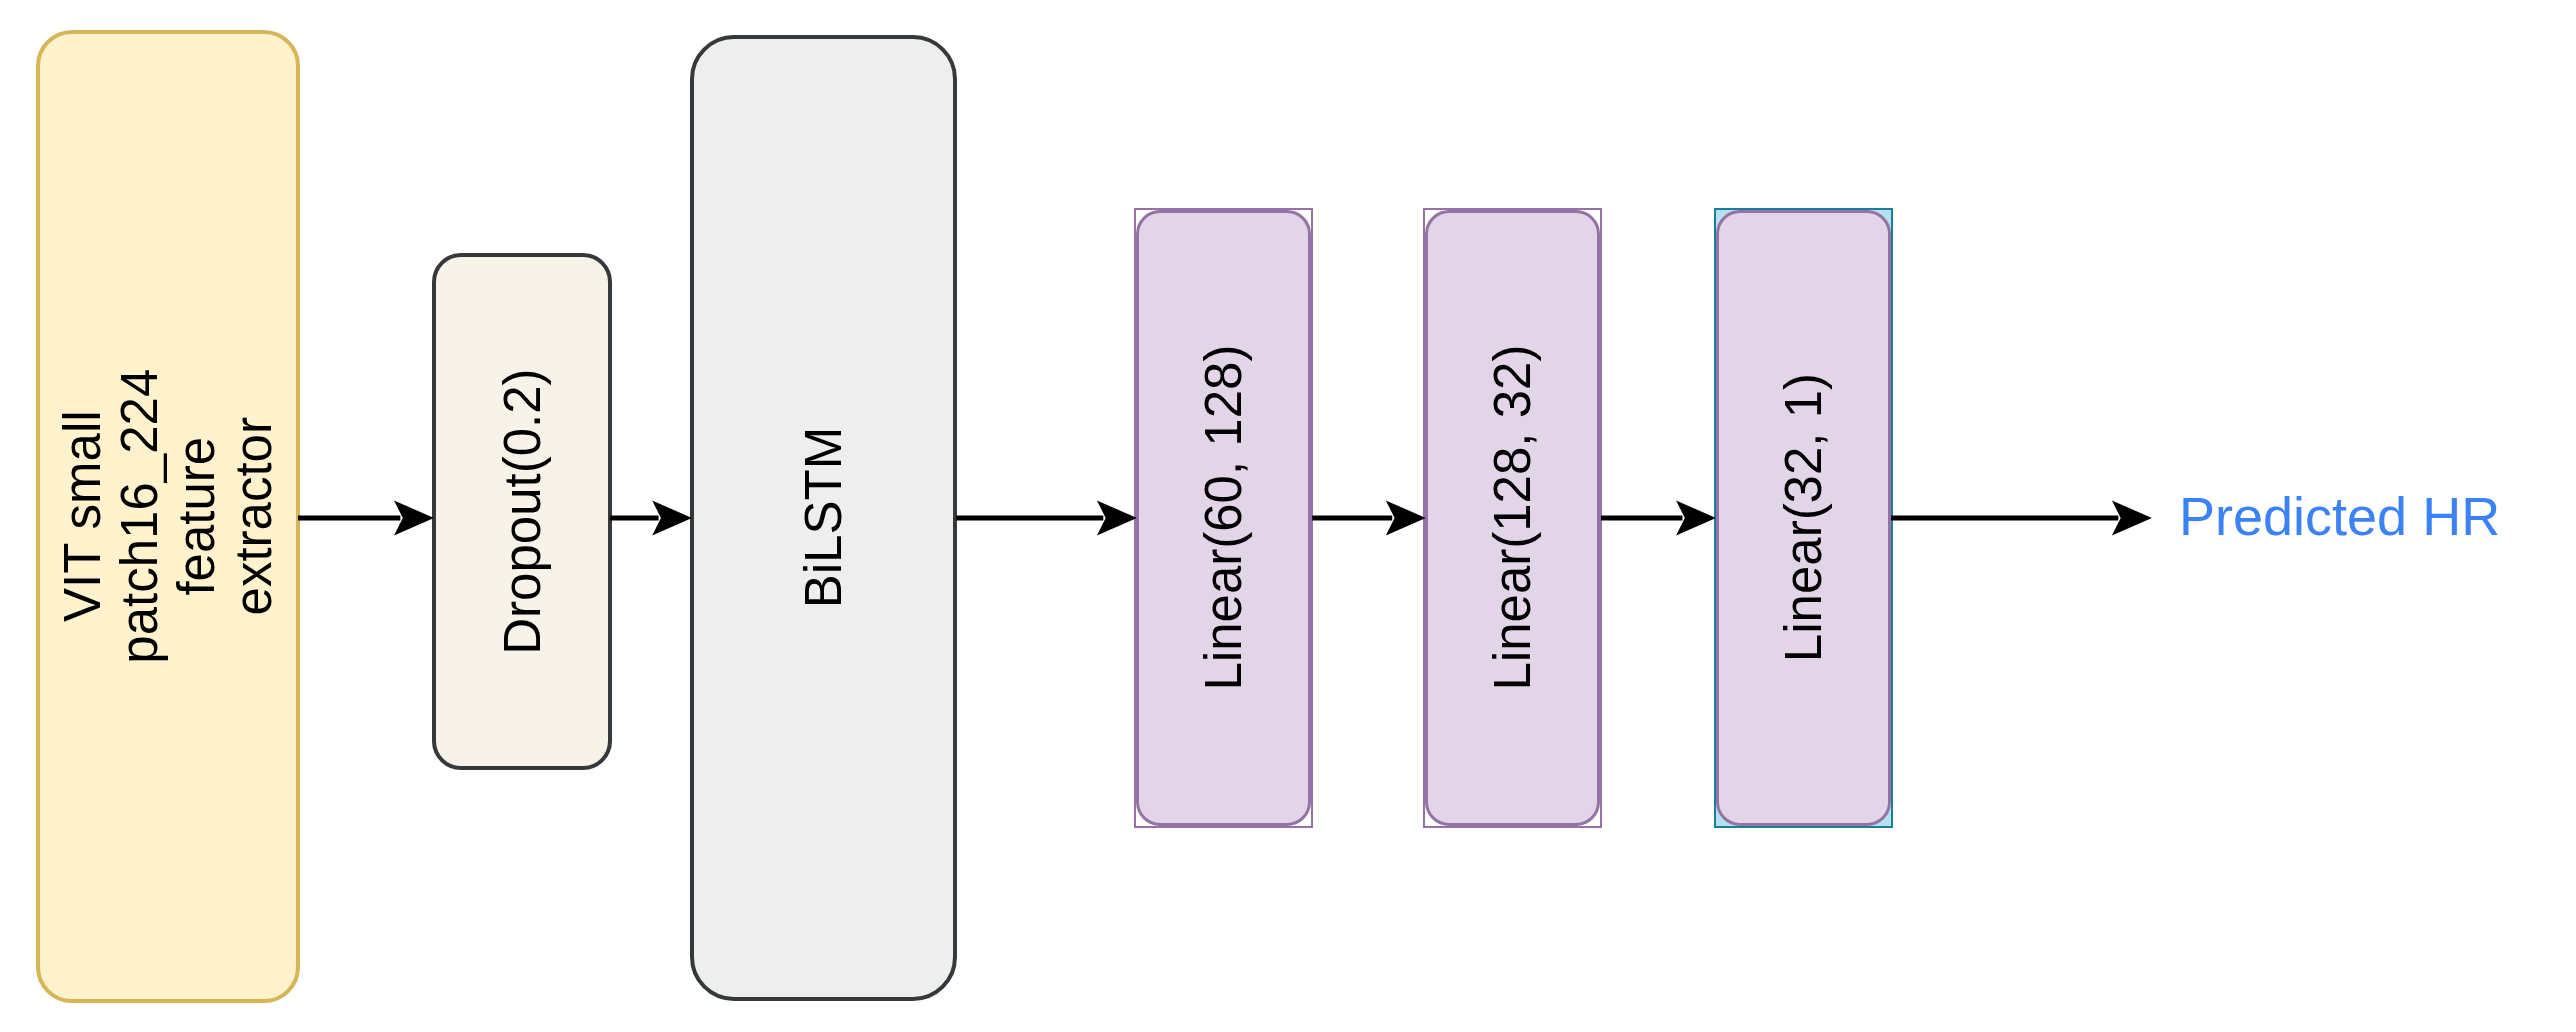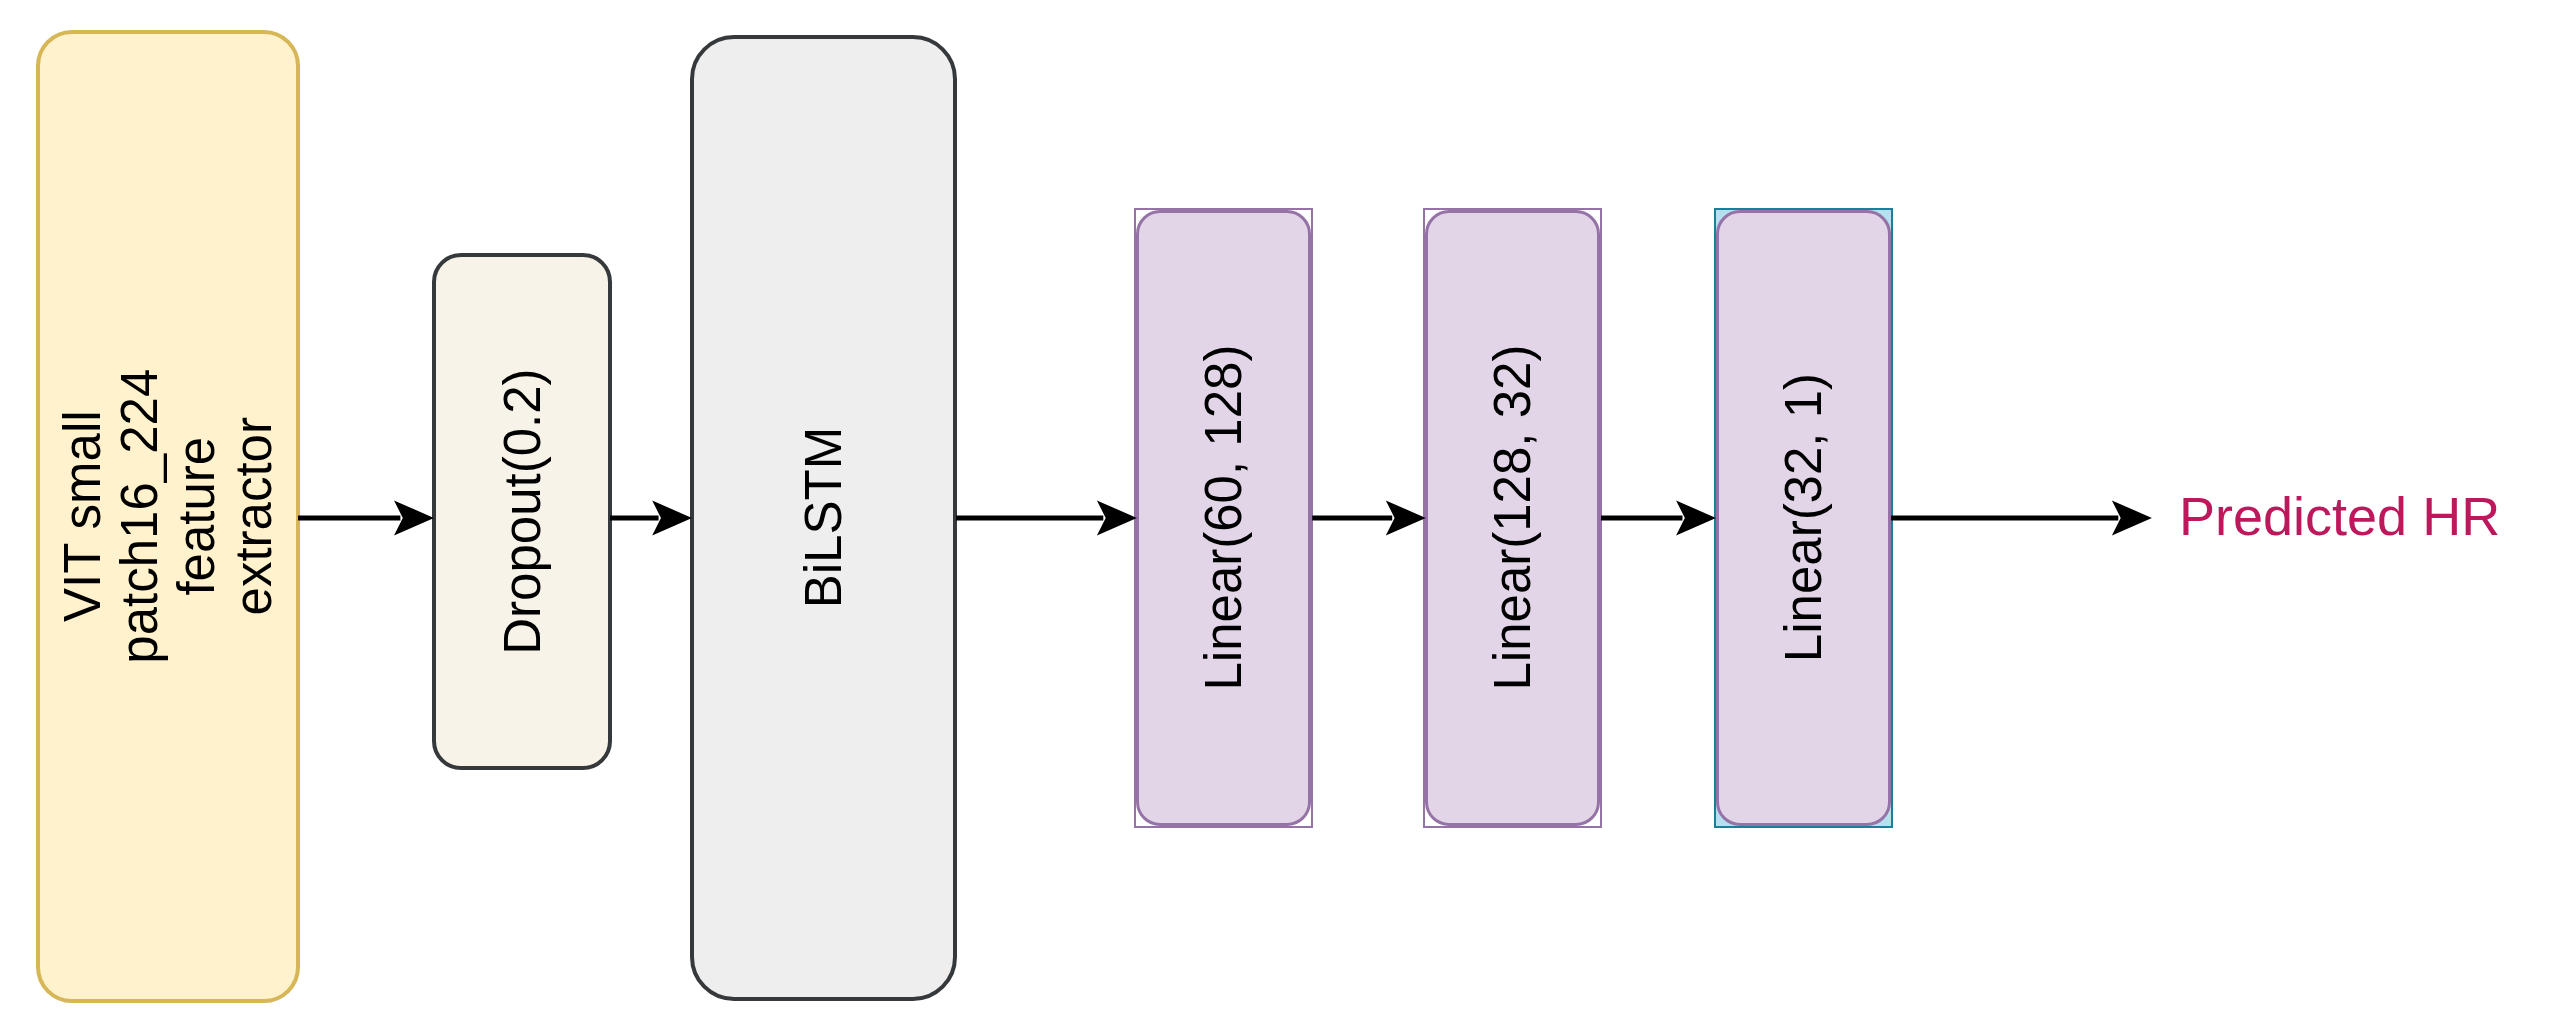--- a/index.html
+++ b/index.html
@@ -78,21 +78,21 @@
   .a4 { left: 1312px; width: 114px; }
   .a5 { left: 1601px; width: 115px; }
   .a6 { left: 1891px; width: 261px; }
   
   .output-label {
     position: absolute;
     left: 2179px;
     top: 518px;
     transform: translateY(-54%);
     font-size: 54px;
-    color: #be185d;
+    color: #3b82f6;
     white-space: nowrap;
   }
 </style>
 </head>
 <body>
 
 <div class="canvas">
 
   <div class="node vit">
     <div class="vlabel two-line">

